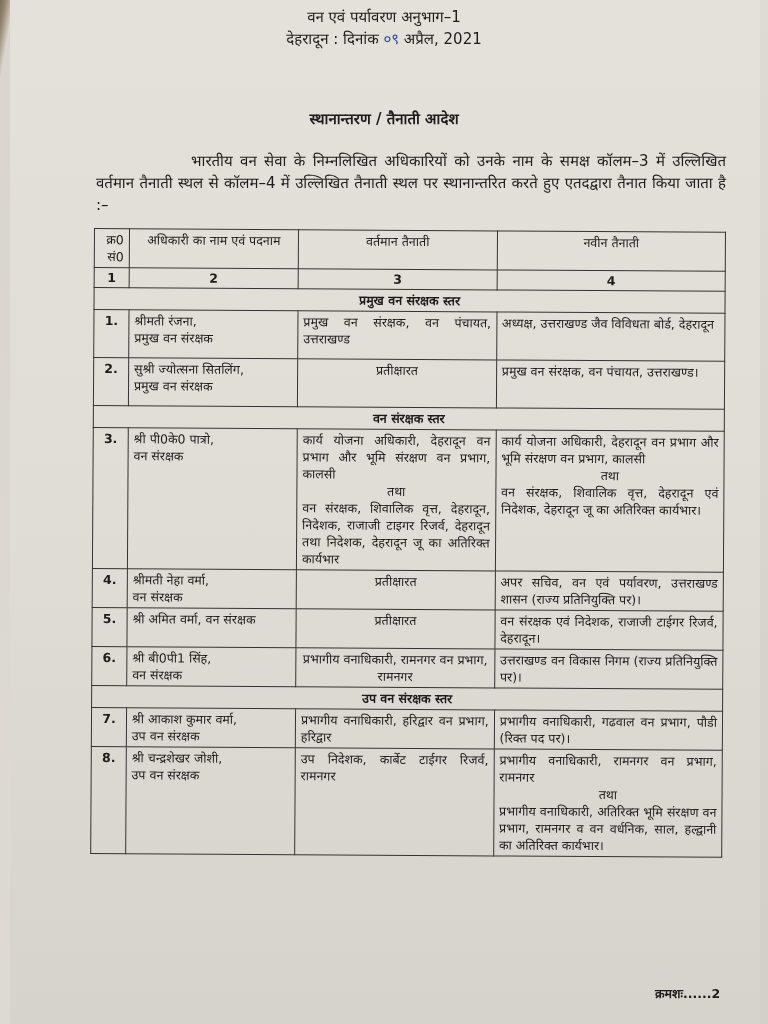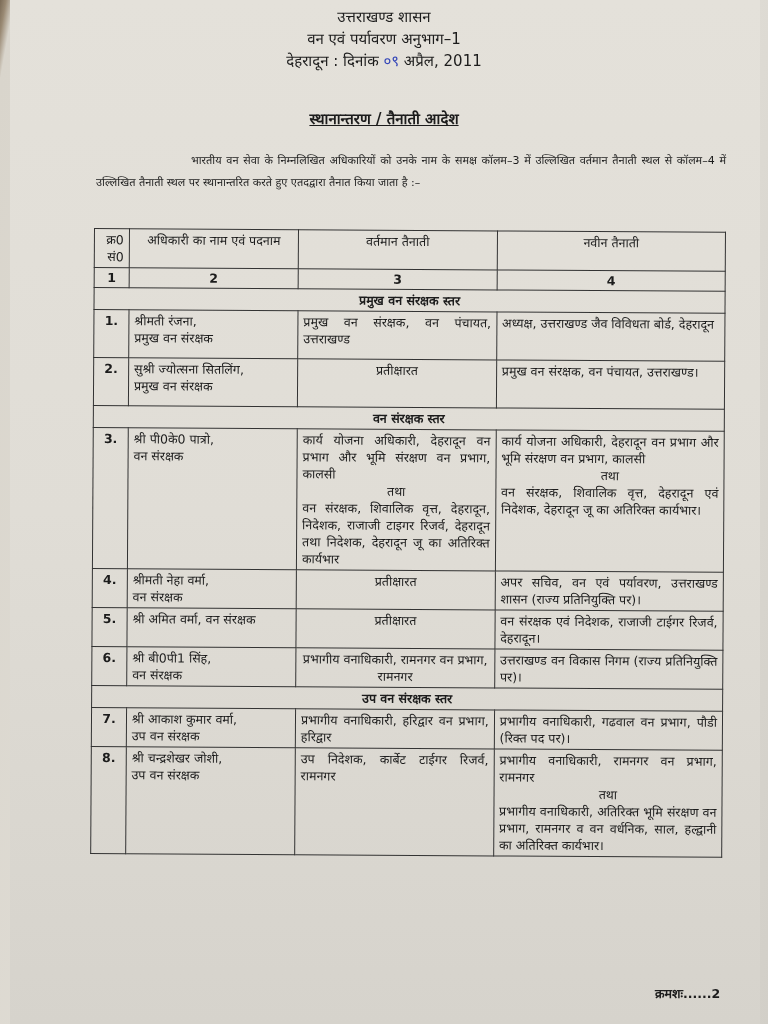--- a/index.html
+++ b/index.html
@@ -15,25 +15,25 @@
       background: linear-gradient(180deg, #e4e1da 0%, #e0ddd6 50%, #d6d3cc 100%);
     }
     .header { position: absolute; left: 0; top: 6px; width: 768px; text-align: center; }
     .header div { font-size: 15px; line-height: 22px; }
     .ref { font-size: 15px; }
     .ref .slash-mark { display: inline-block; width: 50px; border-top: 1.5px solid #3b4db0; transform: rotate(-12deg); vertical-align: middle; margin: 0 6px; }
     .ref .x { font-weight: bold; font-family: "Liberation Serif", serif; font-size: 17px; }
     .hand { color: #3446b8; font-family: Liberation Serif, serif; }
     .title {
       position: absolute; left: 0; top: 108px; width: 768px; text-align: center;
-      font-size: 15px; font-weight: bold; text-decoration: underline;
+      font-size: 15px; font-weight: bold; 
     }
     .intro {
       position: absolute; left: 96px; top: 150px; width: 630px;
-      font-size: 11px; line-height: 22px; text-align: justify;
+      font-size: 15px; line-height: 22px; text-align: justify;
     }
     .intro .indent { display: inline-block; width: 95px; }
     table {
       position: absolute; left: 94px; top: 228px; width: 632px;
       border-collapse: collapse; font-size: 12.5px; line-height: 17px;
       transform: rotate(0.35deg); transform-origin: top left;
     }
     td, th { border: 1.2px solid #333; vertical-align: top; padding: 2px 5px; font-weight: normal; }
     th { text-align: center; }
     .c1 { width: 24px; text-align: right; }
@@ -49,26 +49,25 @@
     .footer {
       position: absolute; left: 655px; top: 985px; font-size: 12.5px; font-weight: bold;
     }
   </style>
 </head>
 <body>
 
 <div class="paper"></div>
 
 <div class="header">
-  <div>उत्तराखण्ड शासन</div>
   <div>वन एवं पर्यावरण अनुभाग–1</div>
   <div>
     <span>देहरादून : दिनांक</span>
     <span class="hand">०९</span>
-    <span>अप्रैल, 2011</span>
+    <span>अप्रैल, 2021</span>
   </div>
 </div>
 
 <div class="title">स्थानान्तरण / तैनाती आदेश</div>
 
 <div class="intro"><span class="indent"></span><span>भारतीय वन सेवा के निम्नलिखित अधिकारियों को उनके नाम के समक्ष कॉलम–3 में उल्लिखित वर्तमान तैनाती स्थल से कॉलम–4 में उल्लिखित तैनाती स्थल पर स्थानान्तरित करते हुए एतदद्वारा तैनात किया जाता है :–</span></div>
 
 <table>
   <tbody>
       <tr>

